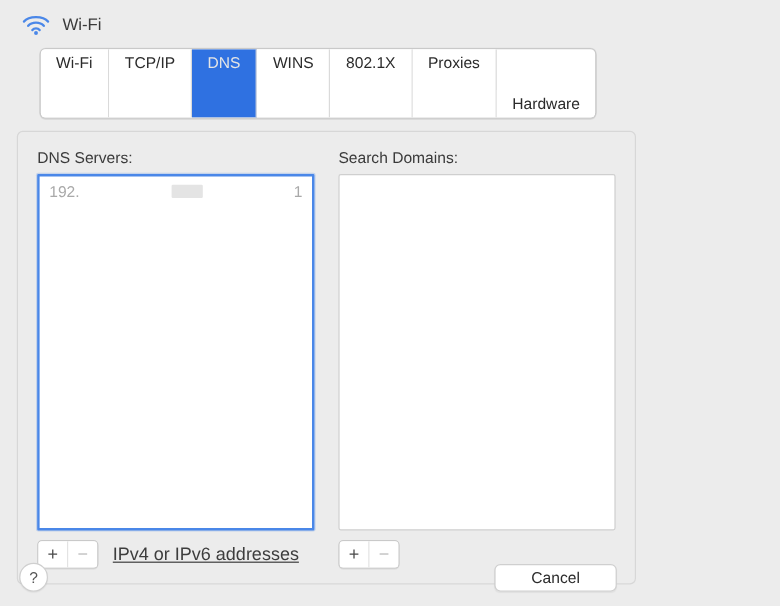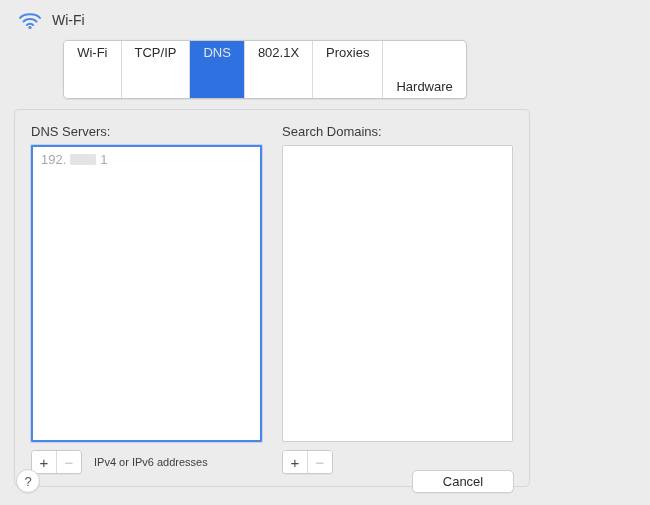--- a/index.html
+++ b/index.html
@@ -91,20 +91,21 @@
     box-shadow: 0 0 0 1px rgba(74,135,232,0.25);
     border-radius: 1px;
   }
   .row {
     padding: 5px 8px;
     font-size: 13px;
     color: #a9a9a9;
     display: flex;
     align-items: center;
     gap: 4px;
+    justify-content: space-between;
   }
   .redact {
     display: inline-block;
     width: 26px;
     height: 11px;
     background: #e4e4e4;
     border-radius: 1px;
   }
   .below {
     display: flex;
@@ -129,22 +130,23 @@
     justify-content: center;
     font-size: 15px;
     line-height: 1;
     color: #4a4a4a;
     background: #ffffff;
     cursor: default;
   }
   .pm-btn.plus { border-right: 1px solid #dcdcdc; }
   .pm-btn.disabled { color: #bdbdbd; }
   .hint {
-    font-size: 11px;
+    font-size: 15px;
     color: #3d3d3d;
+    text-decoration: underline;
   }
   .footer {
     position: absolute;
     left: 0;
     right: 0;
     bottom: 12px;
     display: flex;
     align-items: center;
     padding: 0 16px;
   }
@@ -193,20 +195,21 @@
       </svg>
     </span>
     <span class="header-title">Wi-Fi</span>
   </div>
 
   <div class="tabbar">
     <div class="seg">
       <div class="seg-item">Wi-Fi</div>
       <div class="seg-item">TCP/IP</div>
       <div class="seg-item active">DNS</div>
+      <div class="seg-item">WINS</div>
       <div class="seg-item">802.1X</div>
       <div class="seg-item">Proxies</div>
       <div class="seg-item">Hardware</div>
     </div>
   </div>
 
   <div class="panel">
 
     <div class="col">
       <div class="col-label">DNS Servers:</div>

